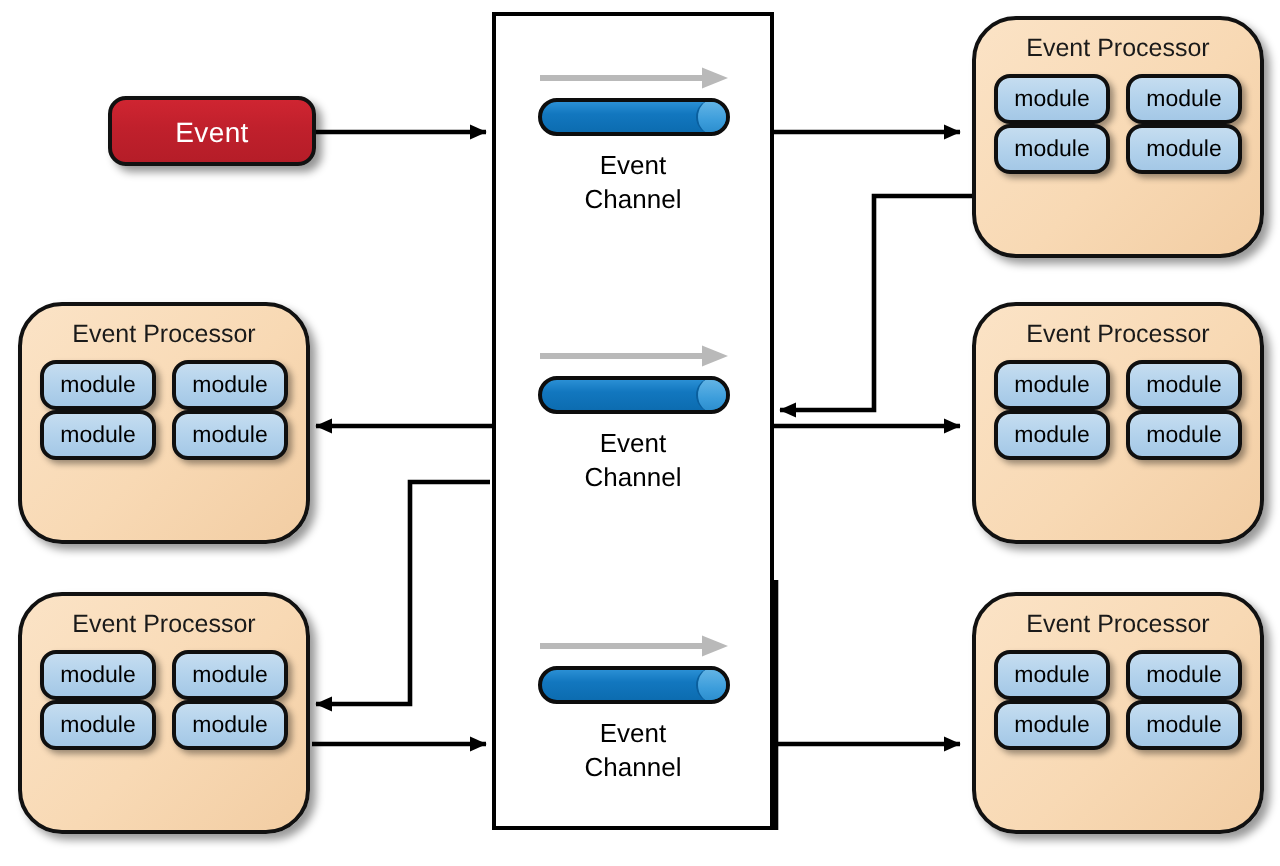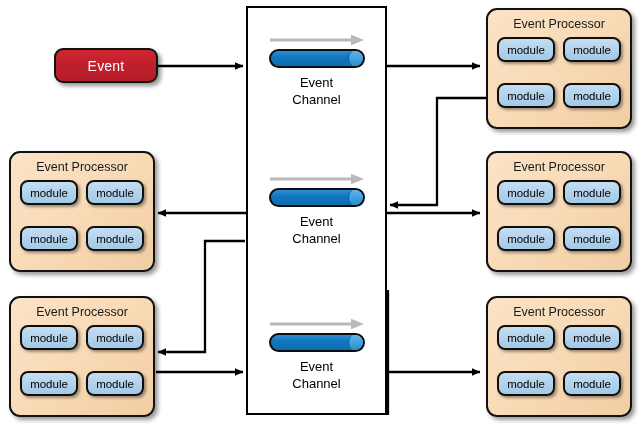--- a/index.html
+++ b/index.html
@@ -86,34 +86,34 @@
     font-size: 13px;
     line-height: 17px;
     color: #000000;
   }
   
   .processor {
     position: absolute;
     box-sizing: border-box;
     background: linear-gradient(135deg, #fbe3c6 0%, #f8d9b4 55%, #f2cda3 100%);
     border: 2.5px solid #111111;
-    border-radius: 11px;
+    border-radius: 22px;
     box-shadow: 3px 3px 4px rgba(0,0,0,0.40);
     padding-top: 7px;
   }
   .proc-title {
     text-align: center;
     font-size: 12.5px;
     color: #1a1a1a;
     margin-bottom: 6px;
   }
   .module-grid {
     display: grid;
     grid-template-columns: 1fr 1fr;
-    gap: 21px 8px;
+    gap: 0 8px;
     padding: 0 9px 9px 9px;
   }
   .module {
     box-sizing: border-box;
     height: 25px;
     background: linear-gradient(to bottom, #c5ddf0 0%, #b3d2ec 50%, #a4c8e6 100%);
     border: 2.5px solid #0f0f0f;
     border-radius: 8px;
     box-shadow: 2px 2px 3px rgba(0,0,0,0.38);
     display: flex;

